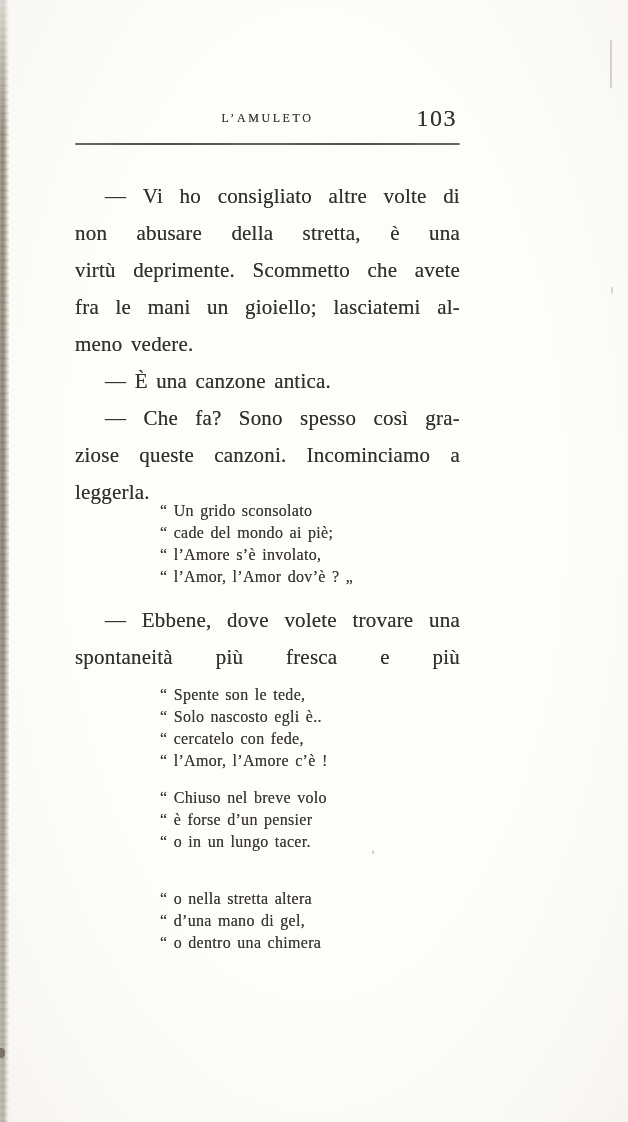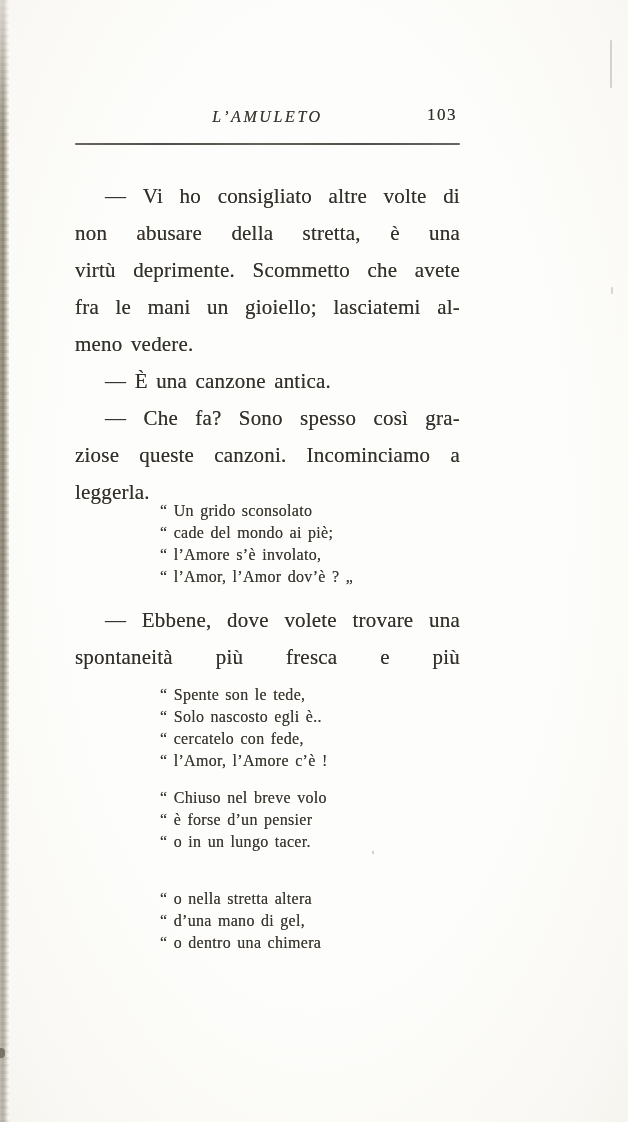--- a/index.html
+++ b/index.html
@@ -27,22 +27,22 @@
   .mark-r1{position:absolute;left:610px;top:40px;width:2px;height:48px;
     background:rgba(125,119,107,.30);border-radius:1px;}
   .mark-r2{position:absolute;left:611px;top:287px;width:2px;height:7px;
     background:rgba(125,119,107,.28);border-radius:1px;}
   .stray{position:absolute;left:371px;top:847px;font-size:13px;color:#6d675c;opacity:.55;}
 
   .col{position:absolute;left:75px;top:0;width:385px;height:100%;
        text-shadow:0 0 .6px rgba(51,48,42,.65);}
 
   .pheader{position:absolute;top:108px;left:0;width:100%;height:26px;text-align:center;}
-  .running{font-size:16px;letter-spacing:2.6px;color:#3a362f;font-style:italic;}
-  .pagenum{position:absolute;right:3px;top:-3px;font-size:17px;letter-spacing:1.5px;color:#33302a;}
+  .running{font-size:12px;letter-spacing:2.6px;color:#3a362f;}
+  .pagenum{position:absolute;right:3px;top:-3px;font-size:24px;letter-spacing:1.5px;color:#33302a;}
 
   .rule{position:absolute;top:143px;left:0;width:100%;height:2px;border-radius:1px;opacity:.88;
     background:linear-gradient(90deg,#57534b,#3a372f 22%,#514d45 48%,#3c3931 74%,#55514a);}
 
   .tblock{position:absolute;left:0;width:100%;}
   .blk1{top:178px;}
   .blk2{top:602px;}
   .bline{font-size:21px;line-height:37px;letter-spacing:.2px;white-space:nowrap;}
   .just{display:flex;justify-content:space-between;column-gap:4px;}
   .indent{padding-left:30px;}

